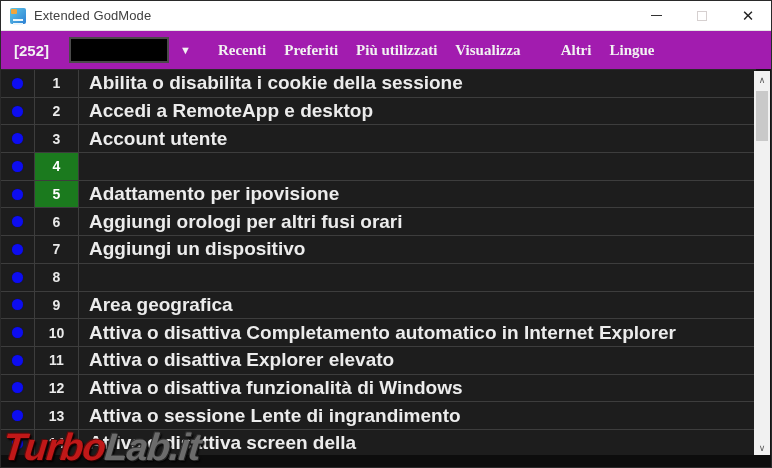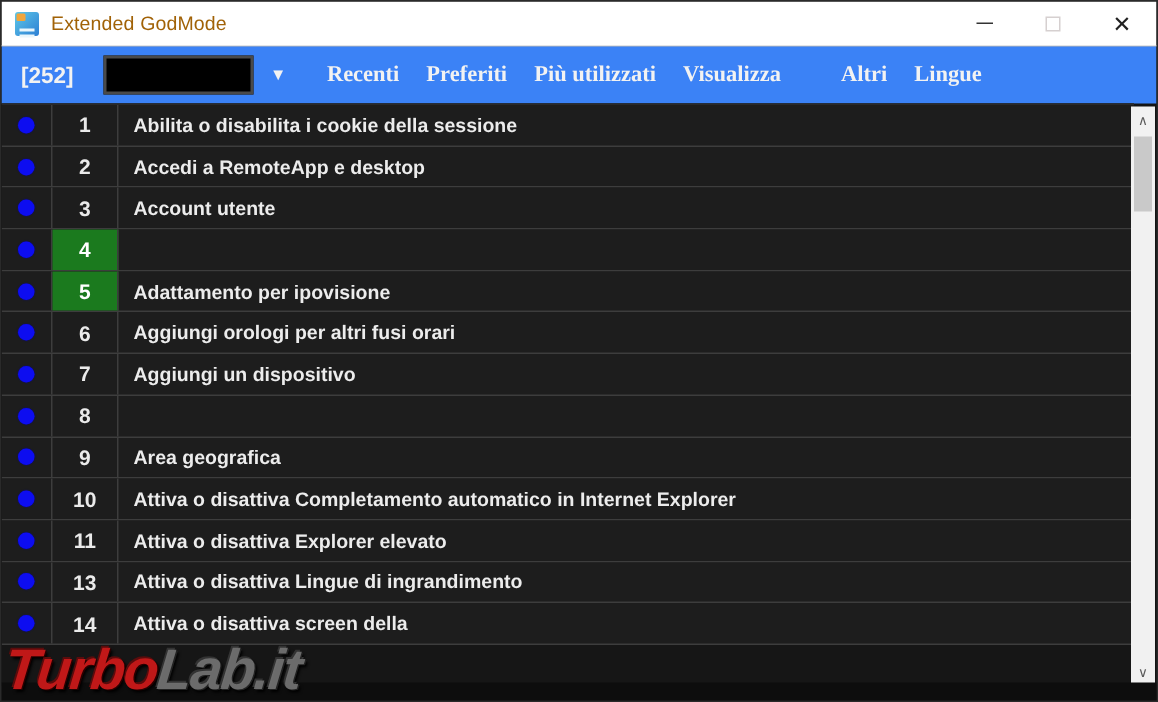--- a/index.html
+++ b/index.html
@@ -22,34 +22,34 @@
     border-radius: 2px; flex: 0 0 auto;
   }
   .app-icon::before {
     content: ""; position: absolute; left: 1px; top: 1px; width: 6px; height: 5px;
     background: #f0a53c; border-radius: 1px;
   }
   .app-icon::after {
     content: ""; position: absolute; left: 3px; bottom: 3px; width: 10px; height: 2px;
     background: #eaf6fb; box-shadow: 0 4px 0 #eaf6fb;
   }
-  .title-text { font-size: 13px; color: #a16207; letter-spacing: 0.1px; }
+  .title-text { font-size: 13px; color: #404040; letter-spacing: 0.1px; }
   .caption-buttons { margin-left: auto; display: flex; height: 100%; }
   .caption-btn {
     width: 46px; height: 100%; display: flex; align-items: center; justify-content: center;
     font-size: 14px; color: #222; cursor: default;
   }
   .caption-btn.maximize { color: #c9c9c9; }
   .caption-btn .glyph-min { display: block; width: 11px; height: 1px; background: #333; }
   .caption-btn .glyph-max { display: block; width: 10px; height: 10px; border: 1px solid #d6d0d0; }
   .caption-btn.close { font-size: 15px; }
 
   
   .toolbar {
-    height: 38px; background: #3b82f6; display: flex; align-items: center;
+    height: 38px; background: #a21caf; display: flex; align-items: center;
     color: #f2f2f2; font-weight: bold; font-size: 15px;
   }
   .count-label { margin-left: 13px; white-space: nowrap; }
   .search-box {
     width: 100px; height: 26px; margin-left: 20px;
     background: #000; border: 2px solid #4a4a4a; color: #fff;
     font-size: 14px; padding: 0 4px; outline: none;
   }
   .dropdown-arrow { margin-left: 11px; font-size: 11px; color: #f2f2f2; }
   .menu-items { display: flex; align-items: center; margin-left: 18px; }
@@ -74,21 +74,21 @@
     box-shadow: 0 0 1px #0000a0;
   }
   .cell-num {
     width: 44px; flex: 0 0 auto; border-right: 1px solid #3d3d3d;
     display: flex; align-items: center; justify-content: center;
     color: #eaeaea; font-weight: bold; font-size: 14px;
   }
   .row.highlight .cell-num { background: #1b7a1e; color: #fff; }
   .cell-label {
     flex: 1; display: flex; align-items: center; padding-left: 10px;
-    color: #ececec; font-weight: bold; font-size: 13px; white-space: nowrap; overflow: hidden;
+    color: #ececec; font-weight: bold; font-size: 19px; white-space: nowrap; overflow: hidden;
   }
 
   
   .scrollbar {
     position: absolute; right: 1px; top: 70px; width: 16px; height: 385px;
     background: #f1f1f1; display: flex; flex-direction: column; align-items: center;
   }
   .sb-btn {
     width: 16px; height: 17px; display: flex; align-items: center; justify-content: center;
     color: #5a5a5a; font-size: 9px; flex: 0 0 auto;
@@ -222,22 +222,29 @@
         <div class="cell-icon">
           <span class="dot"></span>
         </div>
         <div class="cell-num">11</div>
         <div class="cell-label">Attiva o disattiva Explorer elevato</div>
       </div>
       <div class="row">
         <div class="cell-icon">
           <span class="dot"></span>
         </div>
+        <div class="cell-num">12</div>
+        <div class="cell-label">Attiva o disattiva funzionalità di Windows</div>
+      </div>
+      <div class="row">
+        <div class="cell-icon">
+          <span class="dot"></span>
+        </div>
         <div class="cell-num">13</div>
-        <div class="cell-label">Attiva o disattiva Lingue di ingrandimento</div>
+        <div class="cell-label">Attiva o sessione Lente di ingrandimento</div>
       </div>
       <div class="row">
         <div class="cell-icon">
           <span class="dot"></span>
         </div>
         <div class="cell-num">14</div>
         <div class="cell-label">Attiva o disattiva screen della</div>
       </div>
     </div>
 

